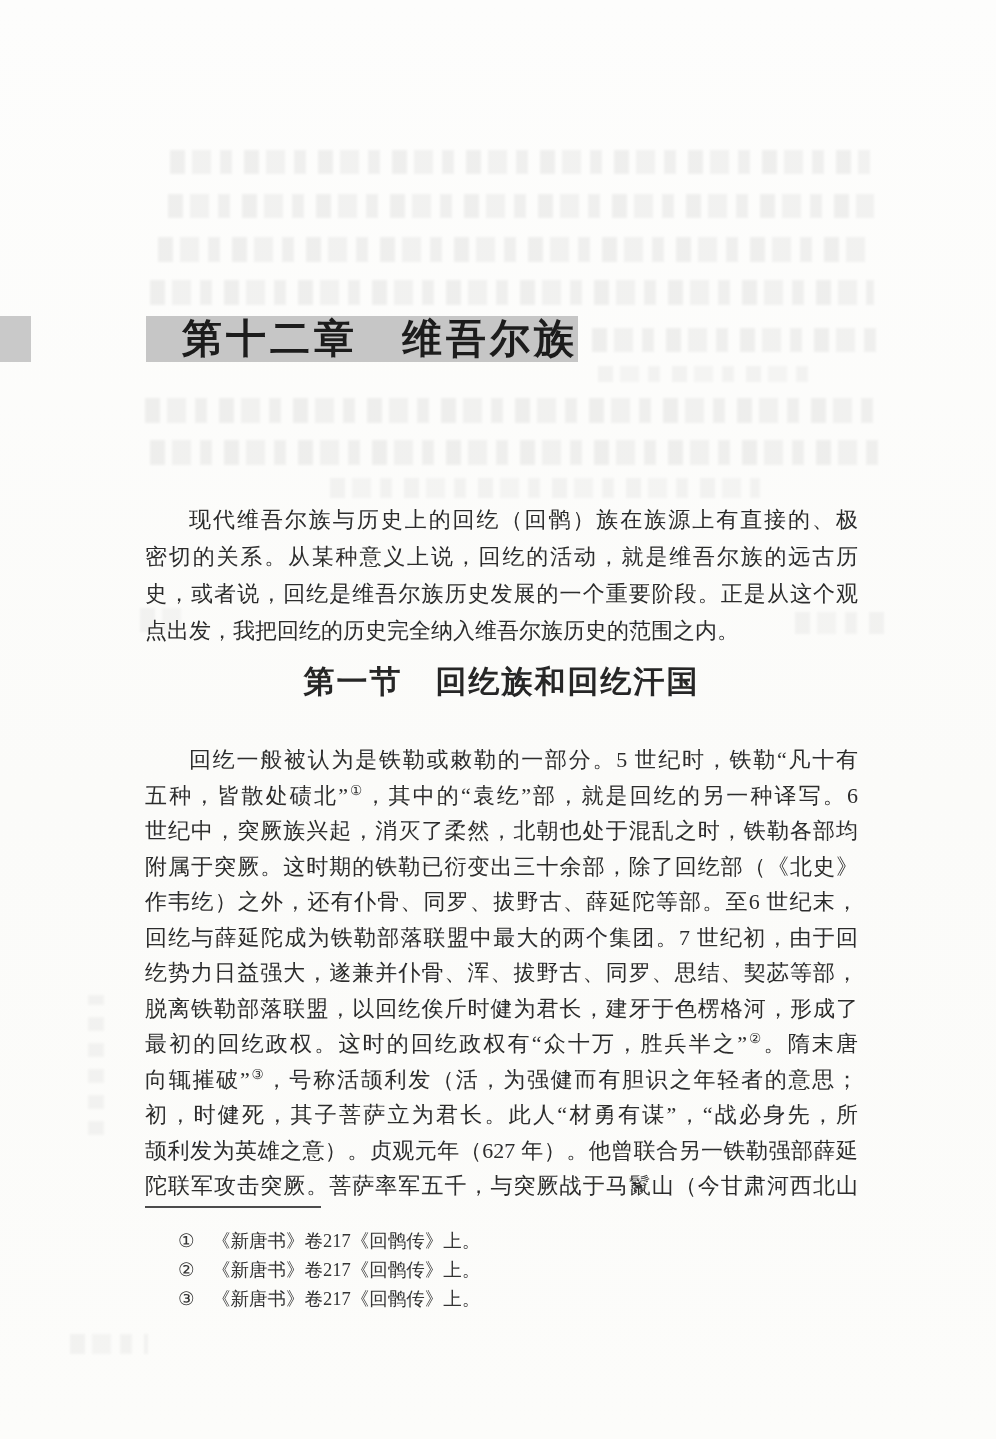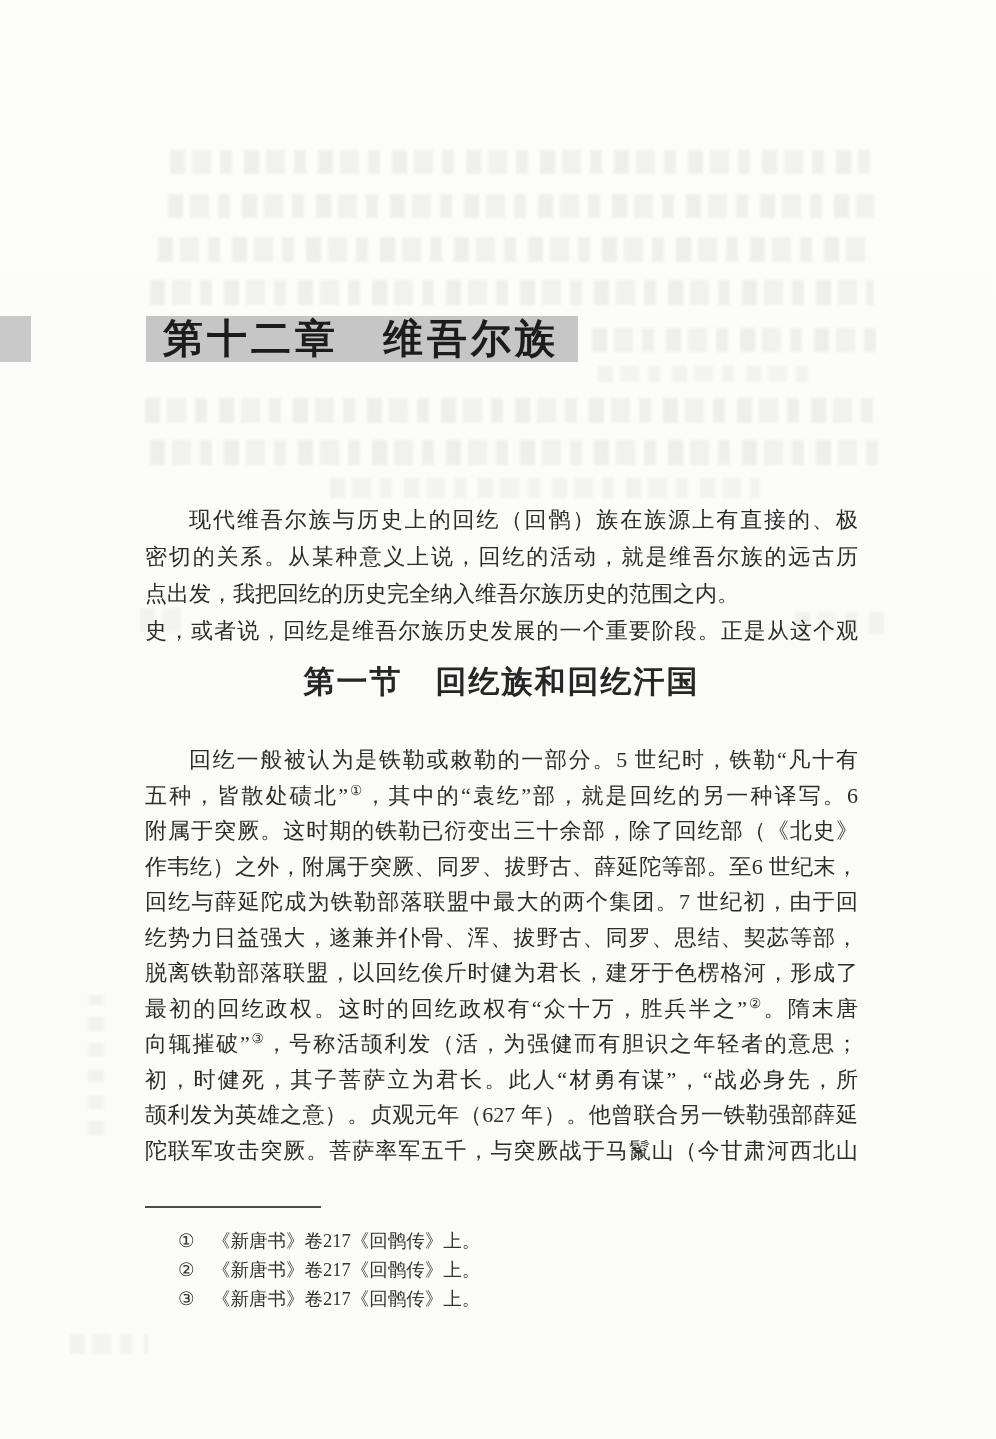--- a/index.html
+++ b/index.html
@@ -52,20 +52,21 @@
   .chapter-title {
     margin: 0;
     padding-left: 17px;
     font-size: 40px;
     font-weight: bold;
     line-height: 46px;
     letter-spacing: 4px;
     color: #1c1c1c;
     white-space: nowrap;
     font-family: "Liberation Serif", "DejaVu Serif", serif;
+    text-align: right;
   }
 
   
   .text-col {
     position: absolute;
     left: 145px;
     width: 713px;
   }
   .intro-paragraph { top: 501px; }
   .body-paragraph  { top: 742px; }
@@ -162,31 +163,32 @@
   <div class="bleed soft" style="left:70px; top:1334px; width:78px; height:20px;"></div>
 
   <div class="band-fragment"></div>
   <div class="chapter-band" style="background: rgb(198, 198, 198);">
     <h1 class="chapter-title">第十二章　维吾尔族</h1>
   </div>
 
   <div class="text-col intro-paragraph">
     <div class="line jline indent">现代维吾尔族与历史上的回纥（回鹘）族在族源上有直接的、极</div>
     <div class="line jline">密切的关系。从某种意义上说，回纥的活动，就是维吾尔族的远古历</div>
+    <div class="line jline">史，或者说，回纥是维吾尔族历史发展的一个重要阶段。正是从这个观</div>
     <div class="line lline">点出发，我把回纥的历史完全纳入维吾尔族历史的范围之内。</div>
-    <div class="line jline">史，或者说，回纥是维吾尔族历史发展的一个重要阶段。正是从这个观</div>
   </div>
 
   <h2 class="section-title">第一节　回纥族和回纥汗国</h2>
 
   <div class="text-col body-paragraph">
     <div class="line jline indent body-line">回纥一般被认为是铁勒或敕勒的一部分。5 世纪时，铁勒“凡十有</div>
     <div class="line jline body-line">五种，皆散处碛北”<sup class="fnref">①</sup>，其中的“袁纥”部，就是回纥的另一种译写。6</div>
+    <div class="line jline body-line">世纪中，突厥族兴起，消灭了柔然，北朝也处于混乱之时，铁勒各部均</div>
     <div class="line jline body-line">附属于突厥。这时期的铁勒已衍变出三十余部，除了回纥部（《北史》</div>
-    <div class="line jline body-line">作韦纥）之外，附属于突厥、同罗、拔野古、薛延陀等部。至6 世纪末，</div>
+    <div class="line jline body-line">作韦纥）之外，还有仆骨、同罗、拔野古、薛延陀等部。至6 世纪末，</div>
     <div class="line jline body-line">回纥与薛延陀成为铁勒部落联盟中最大的两个集团。7 世纪初，由于回</div>
     <div class="line jline body-line">纥势力日益强大，遂兼并仆骨、浑、拔野古、同罗、思结、契苾等部，</div>
     <div class="line jline body-line">脱离铁勒部落联盟，以回纥俟斤时健为君长，建牙于色楞格河，形成了</div>
     <div class="line jline body-line">最初的回纥政权。这时的回纥政权有“众十万，胜兵半之”<sup class="fnref">②</sup>。隋末唐</div>
     <div class="line jline body-line">向辄摧破”<sup class="fnref">③</sup>，号称活颉利发（活，为强健而有胆识之年轻者的意思；</div>
     <div class="line jline body-line">初，时健死，其子菩萨立为君长。此人“材勇有谋”，“战必身先，所</div>
     <div class="line jline body-line">颉利发为英雄之意）。贞观元年（627 年）。他曾联合另一铁勒强部薛延</div>
     <div class="line jline body-line">陀联军攻击突厥。菩萨率军五千，与突厥战于马鬣山（今甘肃河西北山</div>
   </div>
 

